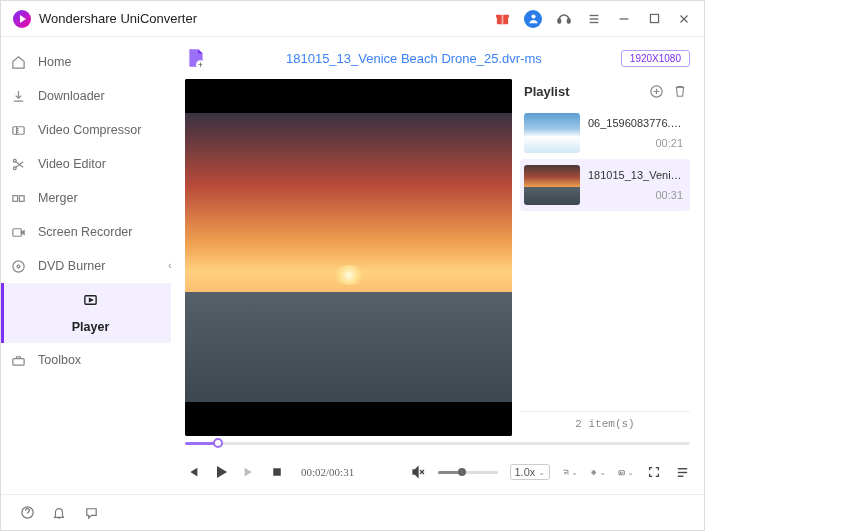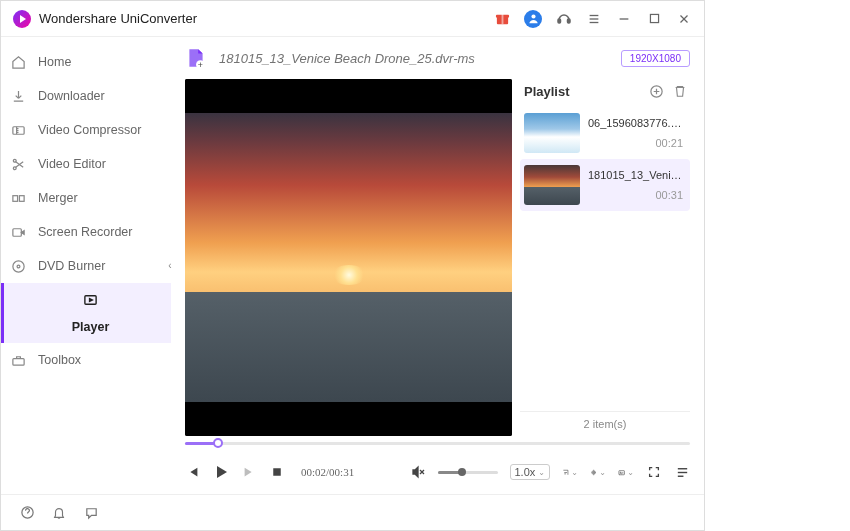--- a/index.html
+++ b/index.html
@@ -16,40 +16,40 @@
     .content { flex: 1; display: flex; min-height: 0; }
     .sidebar { width: 170px; background: #fff; display: flex; flex-direction: column; padding-top: 8px; }
     .side-item { display: flex; align-items: center; padding: 9px 9px; gap: 12px; cursor: pointer; font-size: 12.5px; color: #666; }
     .side-item.active { background: #f3efff; color: #222; font-weight: 600; border-left: 3px solid #7b2ff7; padding-left: 15px; flex-direction: column; }
     .side-item .si-icon { width: 16px; height: 16px; display:flex; align-items:center; justify-content:center; color: #888; flex-shrink:0;}
     .side-item.active .si-icon{color:#222;}
     .main { flex: 1; display: flex; flex-direction: column; background: #fff; position: relative; min-width:0;}
     .collapse-handle{ position:absolute; left:-8px; top:50%; transform:translateY(-50%); width:14px; height:40px; display:flex; align-items:center; justify-content:center; color:#888; cursor:pointer; font-size:10px;}
     .top-row { height: 42px; display: flex; align-items: center; padding: 0 14px; gap: 12px; }
     .add-file-icon { width: 22px; height: 22px; color: #7b2ff7; cursor: pointer; display:flex; align-items:center; justify-content:center;}
-    .video-title { flex: 1; text-align: left; font-size: 13px; color: #737373; font-style: italic; }
+    .video-title { flex: 1; text-align: center; font-size: 13px; color: #3b82f6; }
     .res-badge { border: 1px solid #b89cff; color: #7b2ff7; font-size: 10px; padding: 2px 8px; border-radius: 3px; cursor: pointer; }
     .stage-row { flex: 1; display: flex; min-height: 0; padding: 0 14px; gap: 8px; }
     .video-area { flex: 1; background: #000; border-radius: 2px; position: relative; overflow: hidden; display:flex; flex-direction:column;}
     .blackbar{height:34px; background:#000; flex-shrink:0;}
     .sky-frame{flex:1; background: linear-gradient(to bottom, #3a3340 0%, #6b3a3f 10%, #b84a3a 25%, #f0a050 45%, #ffd080 55%, #f9c070 62%, #556068 62%, #3d474f 100%); position:relative;}
     .sunspot{position:absolute; left:50%; top:56%; transform:translate(-50%,-50%); width:36px; height:20px; background:radial-gradient(circle,#fffbe0 0%,#ffe090 40%,transparent 70%); border-radius:50%;}
     .playlist-panel { width: 170px; display: flex; flex-direction: column; }
     .pl-header { display: flex; align-items: center; padding: 4px 2px 8px 4px; gap: 8px; }
     .pl-title { font-size: 13px; font-weight: 600; flex: 1; }
     .pl-hicon { width: 16px; height: 16px; color: #888; cursor: pointer; display:flex; align-items:center; justify-content:center;}
     .pl-item { display: flex; gap: 8px; padding: 6px 4px; border-radius: 4px; cursor: pointer; }
     .pl-item.active { background: #f3efff; }
     .pl-thumb { width: 56px; height: 40px; border-radius: 3px; flex-shrink: 0; }
     .pl-thumb.sky1 { background: linear-gradient(to bottom, #5a9fd4 0%, #9fc8e8 40%, #fff 60%, #d0e8f5 100%); }
     .pl-thumb.sky2 { background: linear-gradient(to bottom, #4a3838 0%, #a04a3a 30%, #f0a050 55%, #556068 55%, #3d474f 100%); }
     .pl-meta { display: flex; flex-direction: column; justify-content: space-around; font-size: 11px; min-width:0;}
     .pl-name { color: #333; white-space: nowrap; overflow: hidden; text-overflow: ellipsis; max-width: 95px; }
     .pl-dur { color: #999; text-align: right; }
-    .pl-count { text-align: center; font-size: 11px; color: #888; padding: 6px 0; margin-top: auto; border-top: 1px solid #eee; }
+    .pl-count { text-align: center; font-size: 11px; color: #888; padding: 6px 0; margin-top: auto; border-top: 1px solid #eee; font-family: Liberation Mono, monospace; }
     .progress-bar { height: 14px; padding: 0 14px; display: flex; align-items: center; }
     .prog-track { flex: 1; height: 3px; background: #e5e5e5; border-radius: 2px; position: relative; }
     .prog-fill { position: absolute; left: 0; top: 0; height: 100%; background: #9b6ff7; border-radius: 2px; }
     .prog-thumb { position: absolute; top: 50%; transform: translate(-50%,-50%); width: 10px; height: 10px; border-radius: 50%; background: #fff; border: 2px solid #9b6ff7; }
     .controls { height: 44px; display: flex; align-items: center; padding: 0 14px; gap: 12px; }
     .ctrl-btn { width: 16px; height: 16px; display: flex; align-items: center; justify-content: center; color: #444; cursor: pointer; }
     .time-text { font-size: 11px; color: #666; margin-left: 4px; font-family: Liberation Serif, serif; }
     .controls-spacer { flex: 1; }
     .vol-slider { width: 60px; height: 3px; background: #ddd; border-radius: 2px; position: relative; }
     .vol-fill { position: absolute; left: 0; top: 0; height: 100%; width: 40%; background: #888; border-radius: 2px; }

